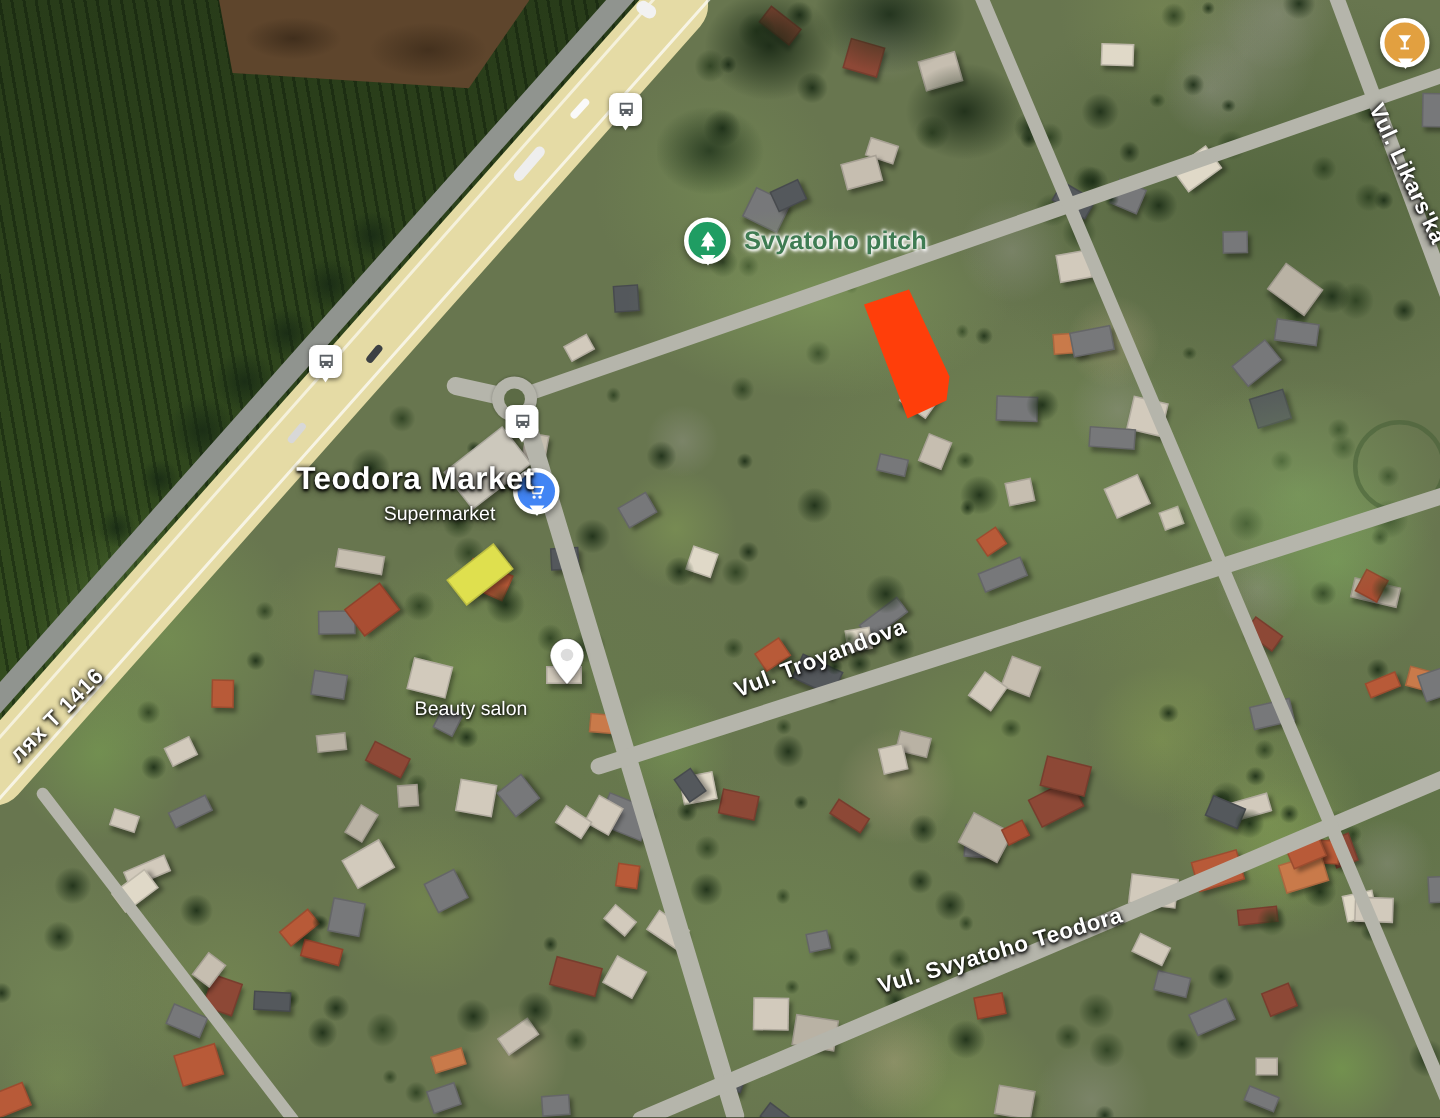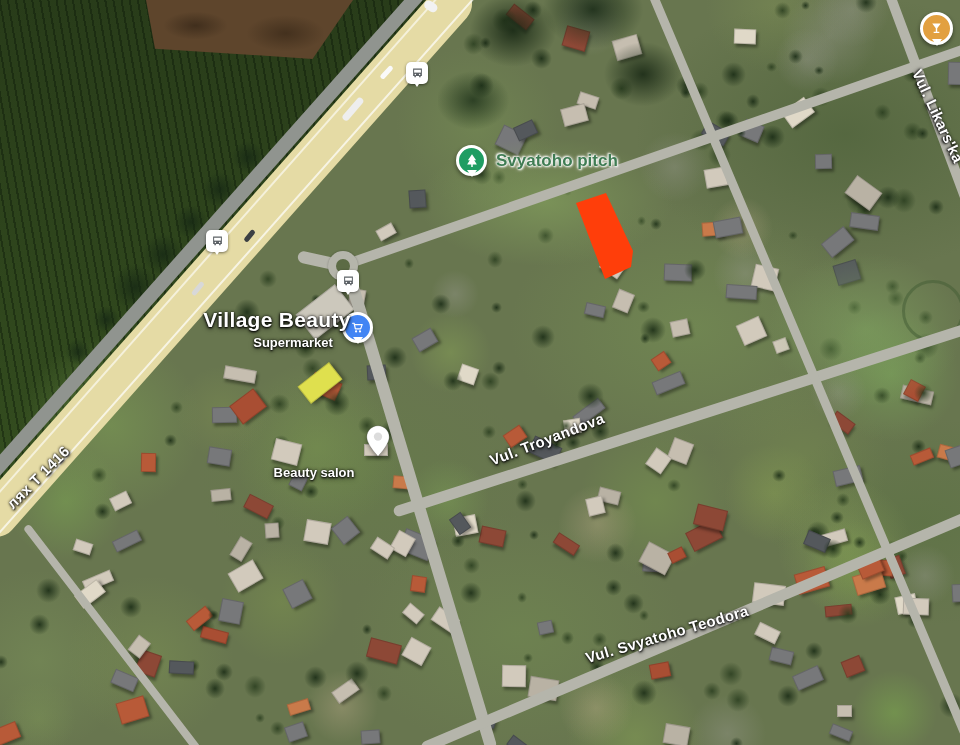--- a/index.html
+++ b/index.html
@@ -60,21 +60,21 @@
      display:flex;align-items:center;justify-content:center;box-shadow:0 1px 3px rgba(0,0,0,.5);}
   .busstop::after{content:"";position:absolute;left:50%;bottom:-7px;transform:translateX(-50%);
      border:4px solid transparent;border-top:6px solid #fff;}
   .pin{position:absolute;filter:drop-shadow(0 2px 2px rgba(0,0,0,.4));}
 
   
   .poi-label{position:absolute;transform:translate(-50%,-50%);color:#fff;white-space:nowrap;
      text-shadow:0 1px 2px rgba(0,0,0,.95),0 0 3px rgba(0,0,0,.85),0 2px 5px rgba(0,0,0,.6);}
   .poi-title{font-size:21px;font-weight:700;letter-spacing:.3px;}
   .poi-title-sm{font-size:17px;font-weight:700;}
-  .poi-sub{font-size:13px;font-weight:700;}
+  .poi-sub{font-size:13px;font-weight:400;}
   .label-park{position:absolute;transform:translate(0,-50%);white-space:nowrap;
      color:var(--park-text,#3f7c53);font-size:17px;font-weight:700;
      text-shadow:0 0 2px #fff,0 0 4px #fff,1px 1px 2px rgba(255,255,255,.95),-1px -1px 2px rgba(255,255,255,.95);}
   .street-label{position:absolute;color:var(--street-text,#fff);font-size:15px;font-weight:700;
      letter-spacing:.4px;white-space:nowrap;transform:translate(-50%,-50%) rotate(var(--rot,0deg));
      text-shadow:0 1px 2px rgba(0,0,0,.95),0 0 3px rgba(0,0,0,.85),0 2px 4px rgba(0,0,0,.55);}
 </style>
 </head>
 <body>
 
@@ -467,21 +467,21 @@
   </div>
   <div class="label-park" style="left:496px;top:161px;">Svyatoho pitch</div>
 
   <div class="badge badge-cart" style="left:342px;top:312px;width:31px;height:31px;">
     <svg viewBox="0 0 24 24" width="17" height="17">
         <path d="M5 6 H7.2 L9 14 H16.4 L18.6 8 H8" fill="none" stroke="#fff" stroke-width="1.7" stroke-linejoin="round" stroke-linecap="round"></path>
         <circle cx="10" cy="17.5" r="1.6" fill="#fff"></circle>
         <circle cx="15.5" cy="17.5" r="1.6" fill="#fff"></circle>
       </svg>
   </div>
-  <div class="poi-label poi-title" style="left:277px;top:320px;">Village Beauty</div>
+  <div class="poi-label poi-title" style="left:277px;top:320px;">Teodora Market</div>
   <div class="poi-label poi-sub" style="left:293px;top:342px;">Supermarket</div>
 
   <div class="pin" style="left:366px;top:425px;">
     <svg viewBox="0 0 30 40" width="24" height="32">
         <path d="M15 1 C7.3 1 1 7.3 1 15 c0 9.8 14 24 14 24 s14 -14.2 14 -24 C29 7.3 22.7 1 15 1 Z" fill="#fff" stroke="rgba(0,0,0,.2)"></path>
         <circle cx="15" cy="14.5" r="5.2" fill="#dcdcdc"></circle>
       </svg>
   </div>
   <div class="poi-label poi-sub" style="left:314px;top:472px;">Beauty salon</div>
 

